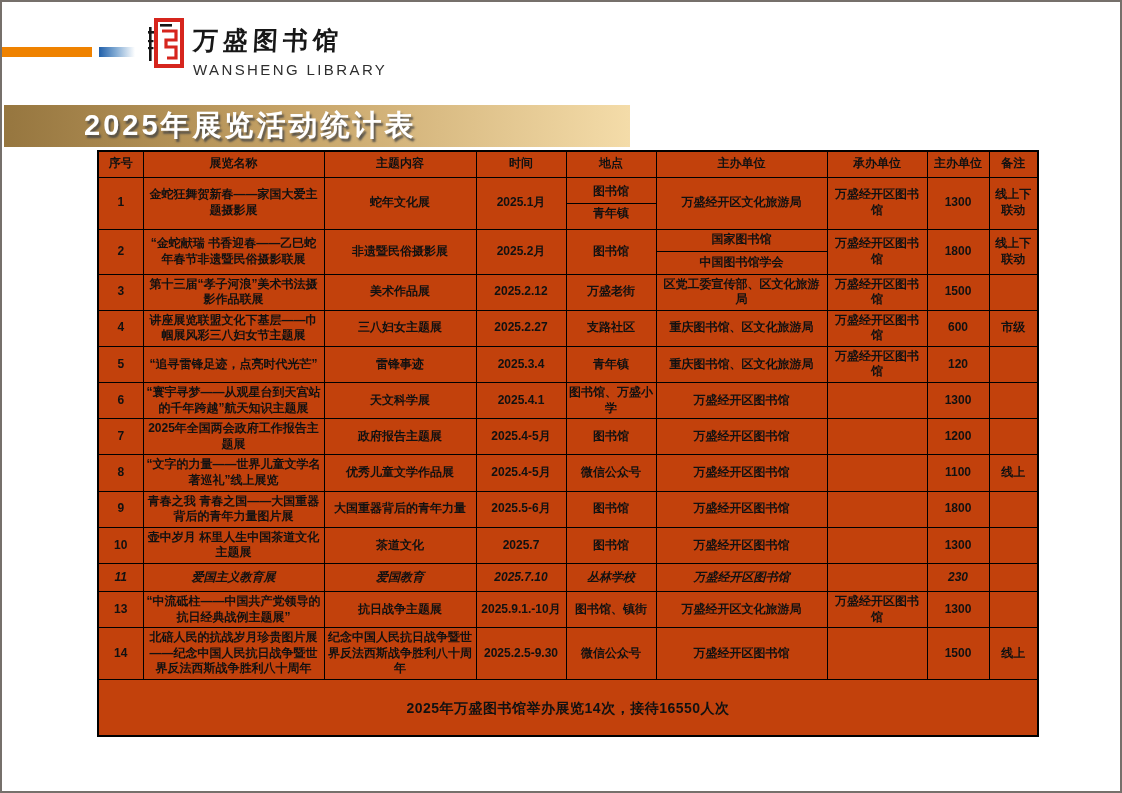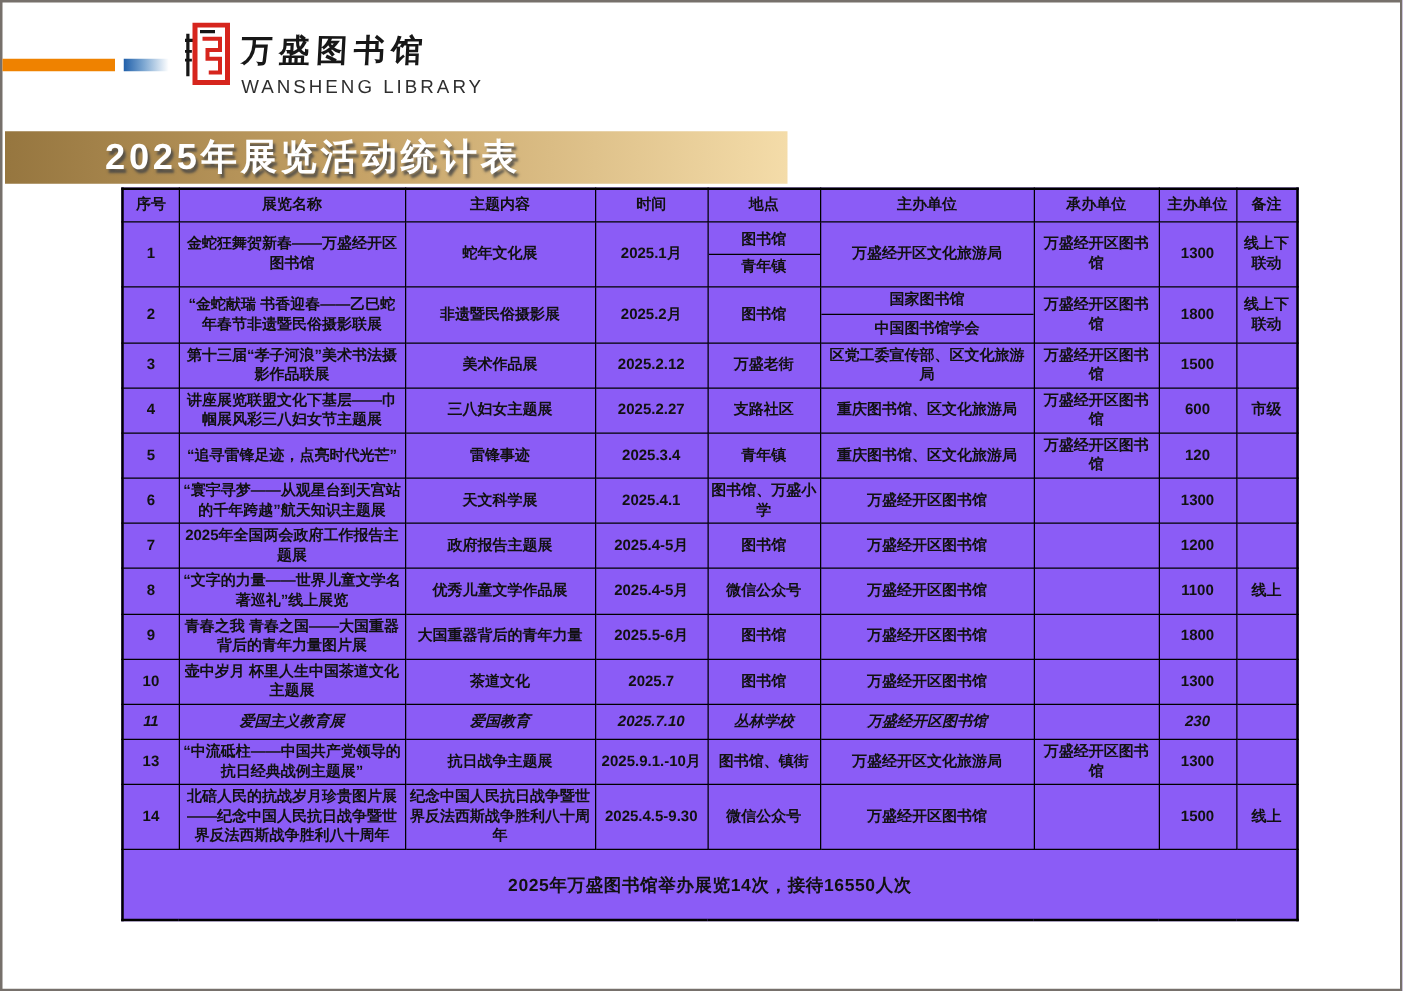--- a/index.html
+++ b/index.html
@@ -18,21 +18,21 @@
            color:#171717;letter-spacing:5px;white-space:nowrap;transform:skewX(-3deg);}
   .logo-en{font-size:15px;font-weight:400;letter-spacing:2.4px;color:#2e2e2e;margin-top:4px;white-space:nowrap;}
   
   .banner{position:absolute;left:2px;top:87px;width:626px;height:42px;
           background:linear-gradient(90deg,#96763f 0%,#c5a266 45%,#f4dca9 100%);
           display:flex;align-items:center;margin-top:16px;}
   .banner .title{margin-left:80px;font-size:29px;font-weight:800;color:#ffffff;letter-spacing:3px;
           white-space:nowrap;text-shadow:2px 3px 2px rgba(70,70,70,0.85);}
   
   .stats{position:absolute;left:95px;top:148px;width:940px;border-collapse:collapse;
-         table-layout:fixed;border:2px solid #000;background:#8b5cf6;}
+         table-layout:fixed;border:2px solid #000;background:#c2410c;}
   .stats th,.stats td{border:1px solid #000;font-size:12px;font-weight:700;color:#111;
          text-align:center;vertical-align:middle;padding:2px 2px;line-height:1.3;
          overflow:hidden;word-break:break-all;}
   .stats thead tr{height:26px;}
   .stats tbody tr:nth-child(1){height:52px;}
   .stats tbody tr:nth-child(2){height:44px;}
   .stats tbody tr:nth-child(3){height:31px;}
   .stats tbody tr:nth-child(4){height:34px;}
   .stats tbody tr:nth-child(5){height:28px;}
   .stats tbody tr:nth-child(6){height:35px;}
@@ -101,21 +101,21 @@
           <th>地点</th>
           <th>主办单位</th>
           <th>承办单位</th>
           <th>主办单位</th>
           <th>备注</th>
         </tr>
     </thead>
     <tbody>
         <tr>
           <td>1</td>
-          <td>金蛇狂舞贺新春——万盛经开区图书馆</td>
+          <td>金蛇狂舞贺新春——家国大爱主题摄影展</td>
           <td>蛇年文化展</td>
           <td>2025.1月</td>
           <td class="split-td">
             <div class="split">
               <div>图书馆</div>
               <div>青年镇</div>
             </div>
           </td>
           <td>万盛经开区文化旅游局</td>
           <td>万盛经开区图书馆</td>
@@ -245,21 +245,21 @@
           <td>图书馆、镇街</td>
           <td>万盛经开区文化旅游局</td>
           <td>万盛经开区图书馆</td>
           <td>1300</td>
           <td></td>
         </tr>
         <tr>
           <td>14</td>
           <td>北碚人民的抗战岁月珍贵图片展——纪念中国人民抗日战争暨世界反法西斯战争胜利八十周年</td>
           <td>纪念中国人民抗日战争暨世界反法西斯战争胜利八十周年</td>
-          <td>2025.4.5-9.30</td>
+          <td>2025.2.5-9.30</td>
           <td>微信公众号</td>
           <td>万盛经开区图书馆</td>
           <td></td>
           <td>1500</td>
           <td>线上</td>
         </tr>
         <tr>
           <td colspan="9" class="footer-cell">2025年万盛图书馆举办展览14次，接待16550人次</td>
         </tr>
       </tbody>

